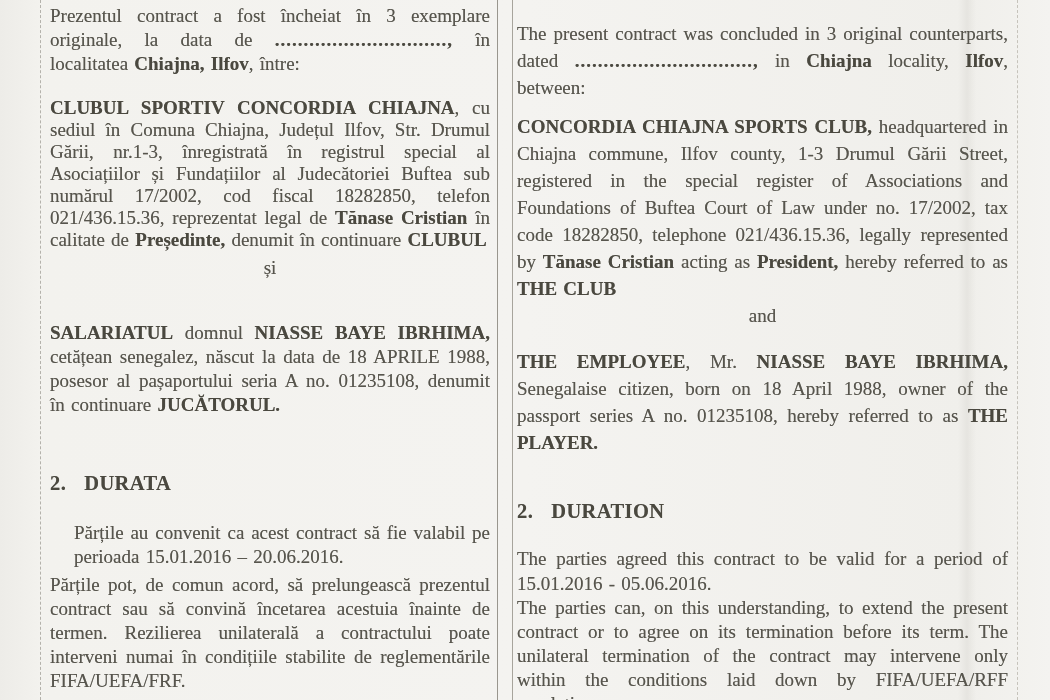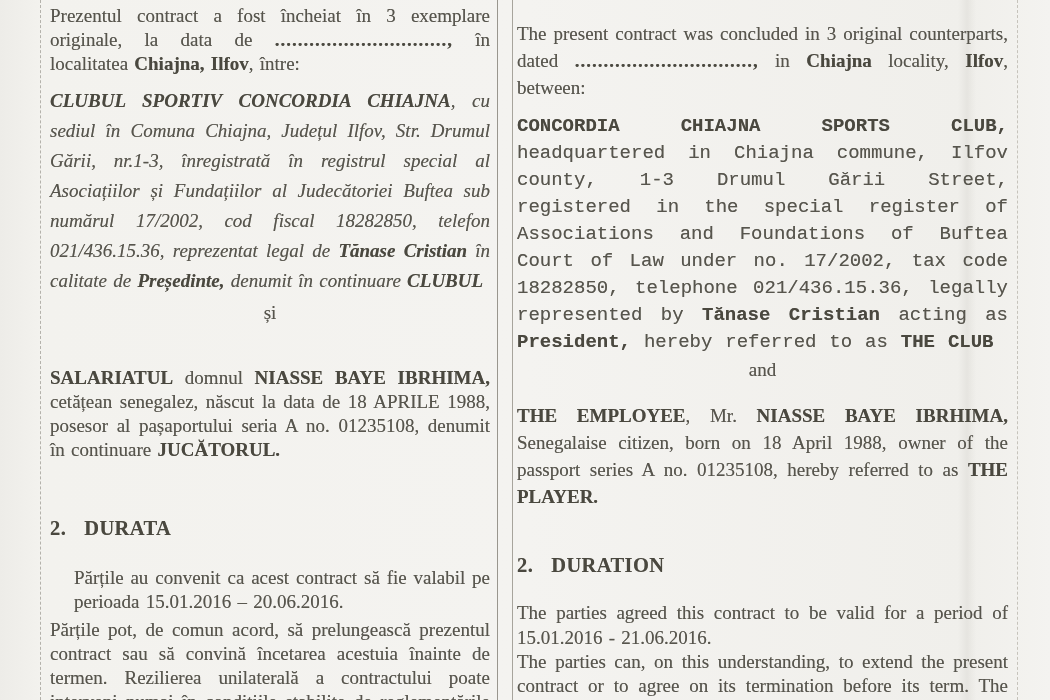--- a/index.html
+++ b/index.html
@@ -40,30 +40,30 @@
   }
   .b { font-weight:bold; color:#4a483f; }
   .dots { letter-spacing:1px; }
   .conj { text-align:center; }
 
   .heading { text-align:left; font-size:20.5px; letter-spacing:0.4px; }
   .heading .hlab { margin-left:18px; }
 
   
   .p-ro-1 { line-height:24px; }
-  .p-ro-2 { margin-top:10px; line-height:30px;font-style:italic; }
+  .p-ro-2 { margin-top:21px; line-height:22px; }
   .col-ro .conj { margin-top:6px; line-height:22px; }
   .p-ro-4 { margin-top:42px; line-height:24px; }
   .p-ro-5 { margin-top:54px; line-height:24px; }
   .p-ro-6 { margin-top:26px; line-height:24px;margin-left:24px; }
   .p-ro-7 { margin-top:4px;   line-height:24px; }
 
   
   .p-en-1 { line-height:27px; }
-  .p-en-2 { margin-top:12px; line-height:27px;font-family:Liberation Mono, monospace; }
+  .p-en-2 { margin-top:12px; line-height:27px; }
   .col-en .conj { margin-top:0; line-height:27px; }
   .p-en-4 { margin-top:19px; line-height:27px; }
   .p-en-5 { margin-top:43px; line-height:24px; }
   .p-en-6 { margin-top:24px; line-height:24.5px; }
   .p-en-7 { margin-top:0;   line-height:24px; }
 </style>
 </head>
 <body>
 
 <div class="page">
@@ -97,19 +97,19 @@
     <p class="par p-en-1"><span>The present contract was concluded in 3 original counterparts, dated </span><span class="b dots">...............................,</span><span> in </span><span class="b">Chiajna</span><span> locality, </span><span class="b">Ilfov</span><span>, between:</span></p>
 
     <p class="par p-en-2"><span class="b">CONCORDIA CHIAJNA SPORTS CLUB,</span><span> headquartered in Chiajna commune, Ilfov county, 1-3 Drumul Gării Street, registered in the special register of Associations and Foundations of Buftea Court of Law under no. 17/2002, tax code 18282850, telephone 021/436.15.36, legally represented by </span><span class="b">Tănase Cristian</span><span> acting as </span><span class="b">President,</span><span> hereby referred to as  </span><span class="b">THE CLUB</span></p>
 
     <p class="par conj"><span>and</span></p>
 
     <p class="par p-en-4"><span class="b">THE EMPLOYEE</span><span>, Mr. </span><span class="b">NIASSE BAYE IBRHIMA,</span><span> Senegalaise citizen, born on 18 April 1988, owner of the passport series A no. 01235108, hereby referred to as </span><span class="b">THE PLAYER.</span></p>
 
     <p class="par heading p-en-5"><span class="b hnum">2.</span><span class="b hlab">DURATION</span></p>
 
-    <p class="par p-en-6"><span>The parties agreed this contract to be valid for a period of 15.01.2016 - 21.06.2016.</span></p>
+    <p class="par p-en-6"><span>The parties agreed this contract to be valid for a period of 15.01.2016 - 05.06.2016.</span></p>
 
     <p class="par p-en-7"><span>The parties can, on this understanding, to extend the present contract or to agree on its termination before its term. The unilateral termination of the contract may intervene only within the conditions laid down by FIFA/UEFA/RFF regulations.</span></p>
 
   </div>
 
 </div>
 
 </body></html>

